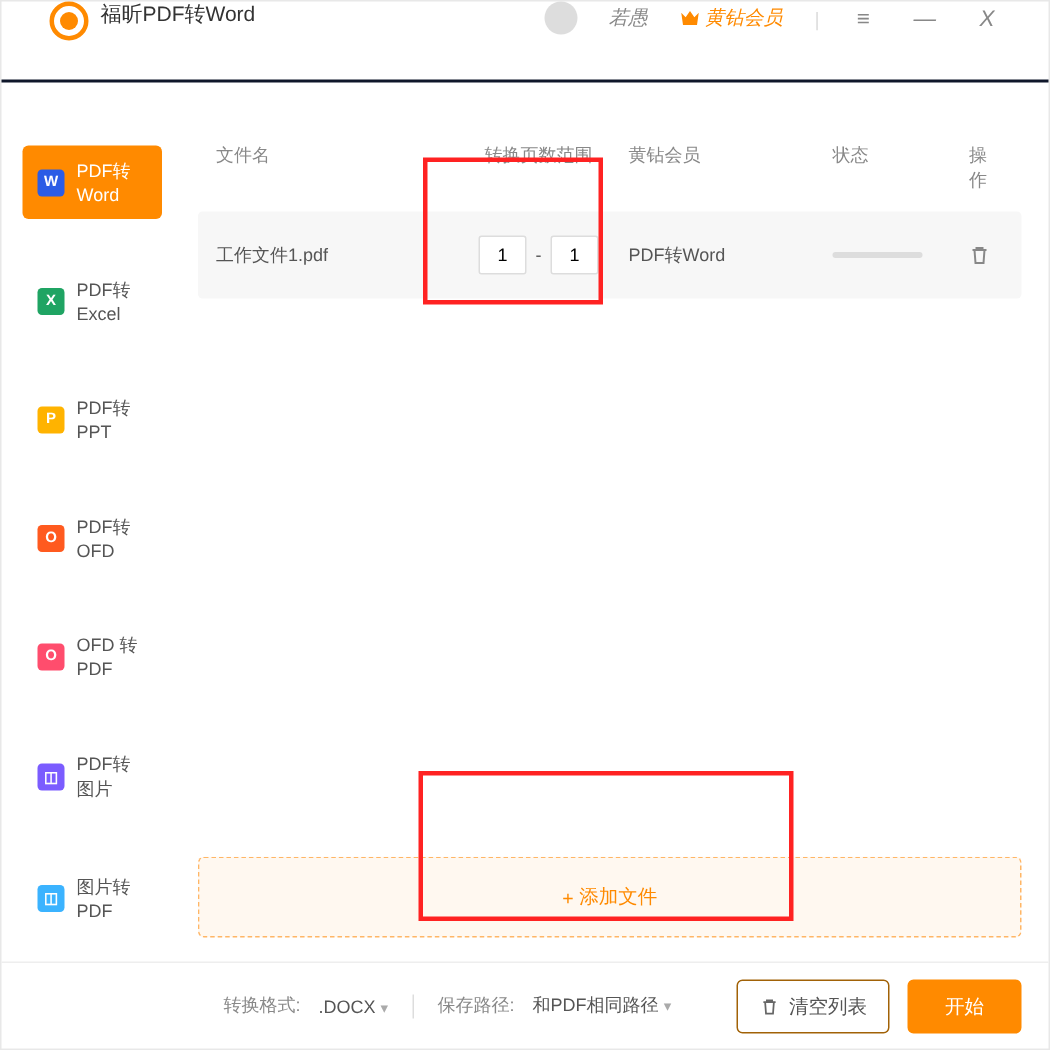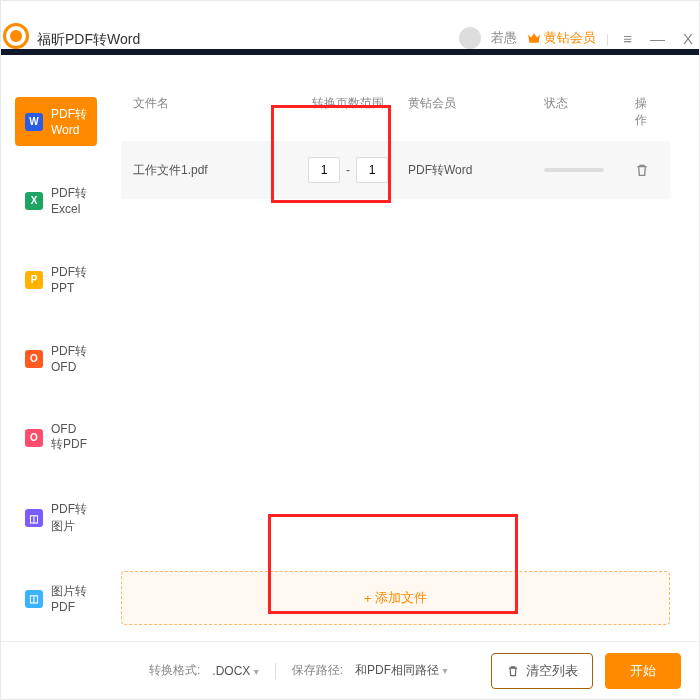--- a/index.html
+++ b/index.html
@@ -1,33 +1,33 @@
 <!DOCTYPE html>
 <html><head>
 <meta charset="utf-8">
 <style>
 * { box-sizing: border-box; margin: 0; padding: 0; }
 body { font-family: "Microsoft YaHei", sans-serif; background: #f5f5f5; width: 700px; height: 700px; overflow: hidden; }
 .app { width: 700px; height: 700px; background: #fff; display: flex; flex-direction: column; border: 1px solid #e8e8e8; }
-.titlebar { height: 54px; display: flex; align-items: flex-end; padding: 0 2px; border-bottom: 6px solid #0f172a; }
+.titlebar { height: 54px; display: flex; align-items: flex-start; padding: 0 32px; border-bottom: 2px solid #0f172a; }
 .logo-badge { width: 26px; height: 26px; border-radius: 50%; border: 3px solid #ff8a00; display: flex; align-items: center; justify-content: center; margin-right: 8px; }
 .logo-inner { width: 12px; height: 12px; border-radius: 50%; background: #ff8a00; }
 .app-title { font-size: 14px; color: #333; font-weight: 500; }
-.titlebar-right { margin-left: auto; display: flex; align-items: center; gap: 10px; color: #888; font-size: 13px; }
+.titlebar-right { margin-left: auto; display: flex; align-items: center; gap: 21px; color: #888; font-size: 13px; font-style: italic; }
 .avatar { width: 22px; height: 22px; border-radius: 50%; background: #ddd; }
 .user-name { color: #888; }
 .vip { color: #ff8a00; display: flex; align-items: center; gap: 3px; }
 .vip-icon { width: 14px; height: 12px; }
 .wc { color: #888; padding: 0 4px; cursor: pointer; font-size: 15px; }
 .body { flex: 1; display: flex; overflow: hidden; }
 .sidebar { width: 130px; padding: 42px 0 0 0; }
 .side-item { display: flex; align-items: center; gap: 8px; padding: 9px 10px; margin: 0 14px 30px 14px; font-size: 12px; color: #555; border-radius: 4px; cursor: pointer; }
 .side-item.active { background: #ff8a00; color: #fff; }
 .side-icon { width: 18px; height: 18px; border-radius: 3px; display: flex; align-items: center; justify-content: center; font-size: 10px; font-weight: bold; color: #fff; flex-shrink: 0; }
-.main { flex: 1; padding: 26px 29px 0 10px; display: flex; flex-direction: column; }
+.main { flex: 1; padding: 26px 18px 0 10px; display: flex; flex-direction: column; }
 .thead { display: flex; padding: 14px 12px 12px 12px; font-size: 12px; color: #888; }
 .col-name { width: 155px; }
 .col-range { width: 120px; text-align: center; }
 .col-format { width: 100px; }
 .col-status { width: 90px; margin-left: 36px; }
 .col-op { flex: 1; text-align: center; padding-right: 10px; }
 .file-row { display: flex; align-items: center; background: #f7f7f7; border-radius: 3px; padding: 16px 12px; font-size: 12px; color: #555; position: relative; }
 .range-wrap { width: 120px; display: flex; align-items: center; justify-content: center; gap: 6px; }
 .range-in { width: 32px; height: 26px; border: 1px solid #ddd; background: #fff; text-align: center; font-size: 12px; border-radius: 2px; }
 .status-bar { width: 60px; height: 4px; background: #ddd; border-radius: 2px; }

